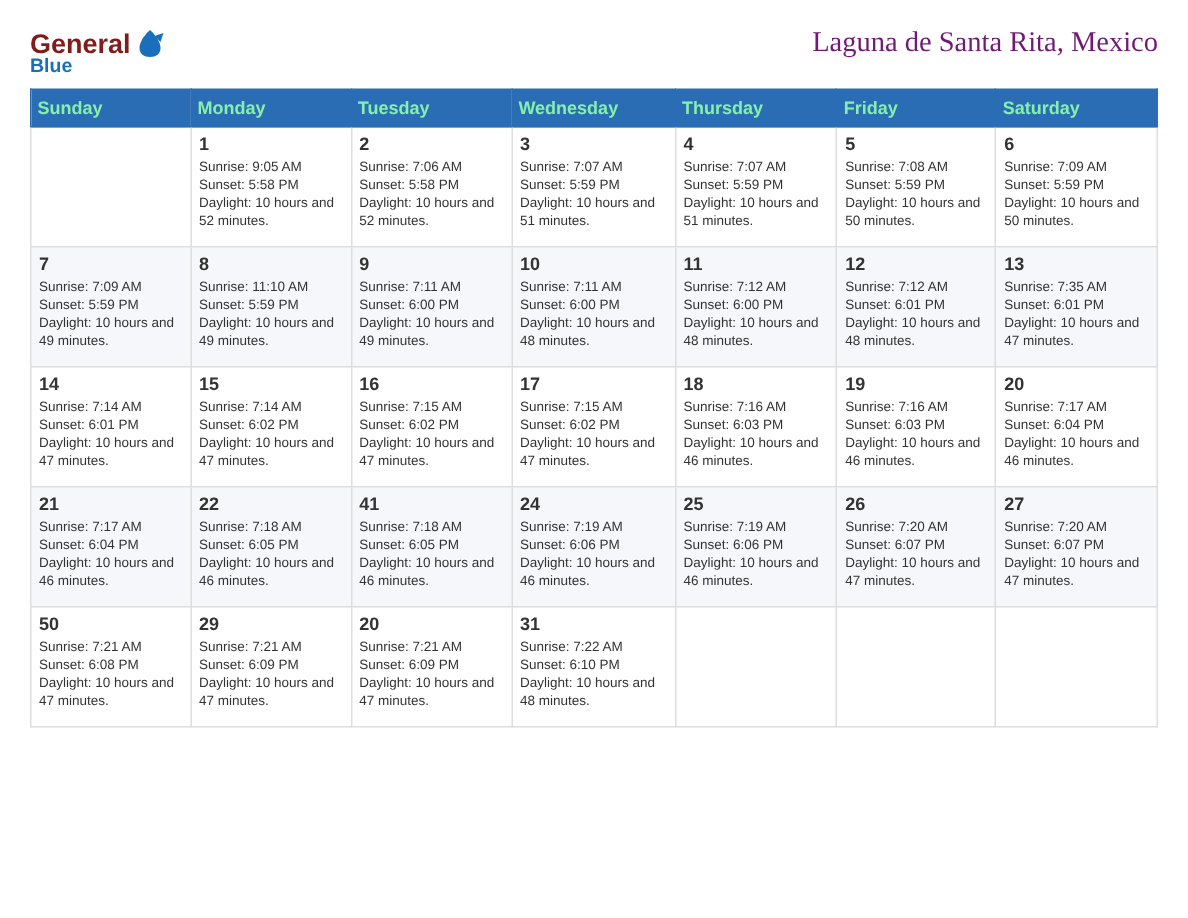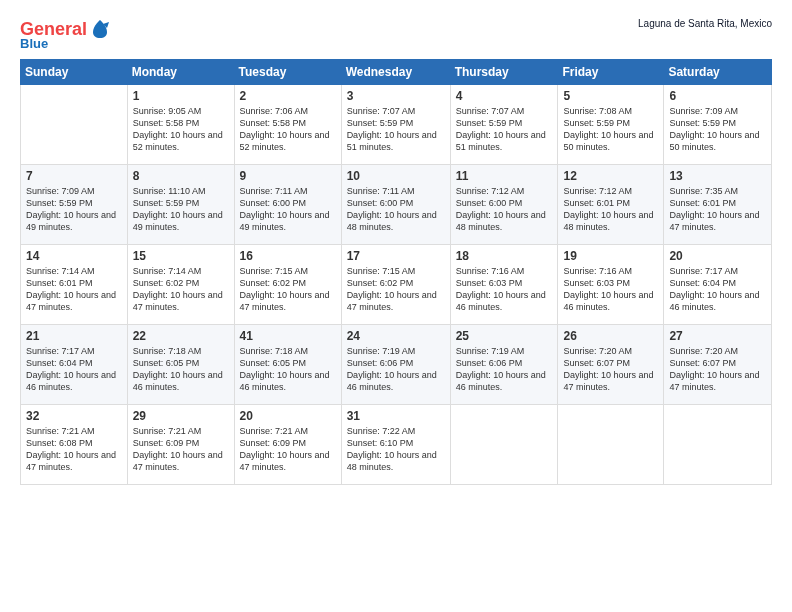--- a/index.html
+++ b/index.html
@@ -19,47 +19,48 @@
     .header {
       display: flex;
       justify-content: space-between;
       align-items: flex-start;
       margin-bottom: 8px;
     }
     .logo {
       display: flex;
       align-items: center;
     }
-    .logo-general { color: #ef4444; }
+    .logo-general { color: #7f1d1d; }
     .logo-blue { color: #1a6fba; }
     .logo-icon {
       width: 22px;
       height: 22px;
       margin-left: 2px;
     }
     .title-block {
       text-align: right;
     }
     .month-title {
       font-size: 28px;
       font-weight: normal;
       color: #222;
     }
     .location {
-      font-size: 10px;
-      color: #0f172a;
+      font-size: 19px;
+      color: #701a75;
+      font-family: Liberation Serif, serif;
     }
     .calendar {
       width: 100%;
       border-collapse: collapse;
       border: 1px solid #ccc;
     }
     .calendar th {
       background: #2a6db5;
-      color: #ffffff;
+      color: #86efac;
       font-size: 12px;
       font-weight: bold;
       padding: 5px 4px;
       text-align: left;
       border: 1px solid #2a6db5;
     }
     .calendar td {
       width: 113px;
       vertical-align: top;
       padding: 4px 5px;
@@ -342,21 +343,21 @@
           <span class="day-num">27</span>
           <div class="cell-content">
             <span>Sunrise: 7:20 AM</span><br>
             <span>Sunset: 6:07 PM</span><br>
             <span>Daylight: 10 hours and 47 minutes.</span>
           </div>
         </td>
         </tr>
         <tr>
           <td>
-          <span class="day-num">32</span>
+          <span class="day-num">50</span>
           <div class="cell-content">
             <span>Sunrise: 7:21 AM</span><br>
             <span>Sunset: 6:08 PM</span><br>
             <span>Daylight: 10 hours and 47 minutes.</span>
           </div>
         </td>
           <td>
           <span class="day-num">29</span>
           <div class="cell-content">
             <span>Sunrise: 7:21 AM</span><br>

